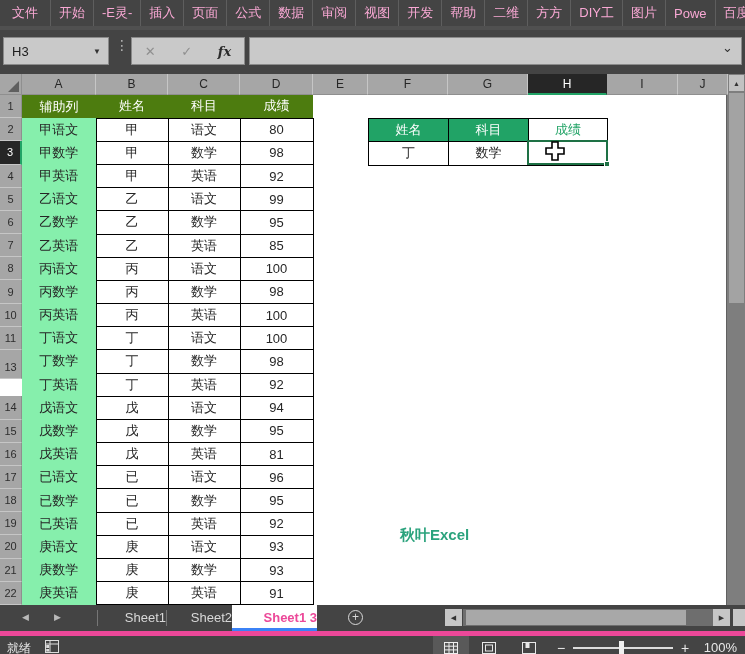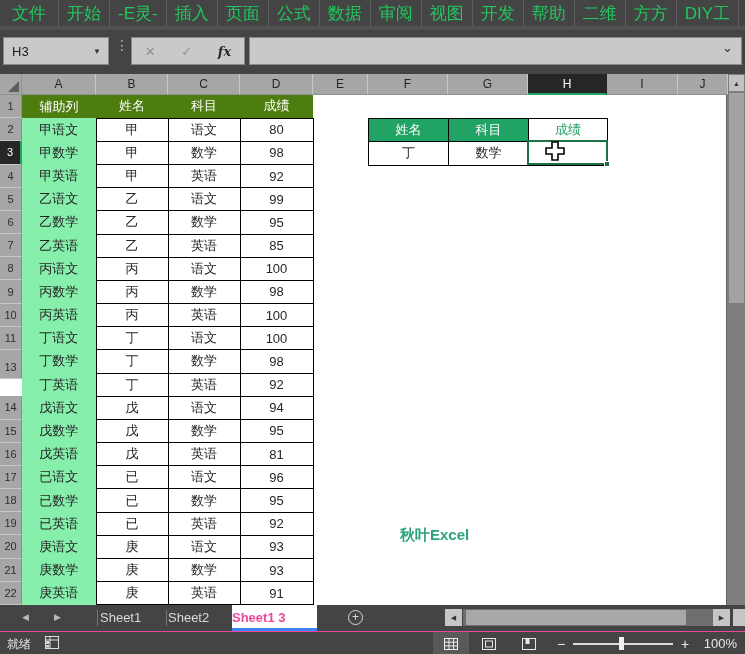--- a/index.html
+++ b/index.html
@@ -1,20 +1,20 @@
 <!DOCTYPE html>
 <html><head>
 <meta charset="utf-8">
 <style>
   * { margin:0; padding:0; box-sizing:border-box; }
   body { font-family:"Liberation Sans","DejaVu Sans",sans-serif; background:#222; }
   .app { position:relative; width:745px; height:654px; background:#fff; overflow:hidden; }
 
   
-  .ribbon { height:26px; background:#444; display:flex; align-items:stretch; color:#22c55e; font-size:17px; overflow:hidden; }
+  .ribbon { height:26px; background:#444; display:flex; align-items:stretch; color:#f9a8d4; font-size:13px; overflow:hidden; }
   .ribbon-tab { display:flex; align-items:center; padding:0 8px; border-right:1px solid #5e5e5e; white-space:nowrap; cursor:default; }
   .ribbon-tab:first-child { padding:0 12px; }
   .ribbon-spacer { flex:1; }
   .ribbon-strip { height:4px; background:#505050; }
 
   
   .formula-row { position:relative; height:44px; background:#444;padding-left:38px; }
   .name-box { position:absolute; left:3px; top:7px; width:106px; height:28px; background:#c9c9c9; border:1px solid #8a8a8a; display:flex; align-items:center; font-size:13px; color:#1c1c1c; }
   .name-box-text { flex:1; padding-left:8px; }
   .name-box-arrow { padding-right:7px; font-size:8px; color:#333; }
@@ -49,31 +49,31 @@
   .watermark { position:absolute; left:371px; top:452px; font-size:15px; font-weight:bold; color:#2ba37d;margin-left:29px; }
 
   .vscroll { position:absolute; left:726px; top:0; width:19px; height:531px; background:#7e7e7e; border-left:1px solid #606060; }
   .vs-btn { position:absolute; left:2px; top:1px; width:15px; height:16px; background:#c2c2c2; display:flex; align-items:center; justify-content:center; font-size:7px; color:#333; }
   .vs-thumb { position:absolute; left:2px; top:19px; width:15px; height:210px; background:#a3a3a3; }
 
   
   .tabbar { position:relative; height:26px; background:#444; color:#d9d9d9; font-size:13px; }
   .nav-arrow { position:absolute; top:7px; font-size:9px; color:#b9b9b9; }
   .tb-sep { position:absolute; top:5px; width:1px; height:16px; background:#767676; }
-  .stab { position:absolute; top:0; height:26px; line-height:25px; text-align:left; cursor:default; }
+  .stab { position:absolute; top:0; height:26px; line-height:25px; text-align:right; cursor:default; }
   .stab.active { background:#fff; color:#ec4899; font-weight:bold; border-bottom:3px solid #3b82f6; }
   .add-btn { position:absolute; left:348px; top:5px; width:15px; height:15px; border:1px solid #d9d9d9; border-radius:50%; color:#d9d9d9; font-size:12px; line-height:13px; text-align:center; }
   .tb-dots { position:absolute; left:444px; top:5px; color:#c9c9c9; font-size:13px; line-height:8px; }
   .hs-btn { position:absolute; top:4px; width:17px; height:17px; background:#c6c6c6; display:flex; align-items:center; justify-content:center; font-size:7px; color:#333; }
   .hs-track { position:absolute; left:463px; top:4px; width:250px; height:17px; background:#6e6e6e; }
   .hs-thumb { position:absolute; left:466px; top:5px; width:220px; height:15px; background:#a8a8a8; }
   .tb-corner { position:absolute; left:733px; top:4px; width:12px; height:17px; background:#c6c6c6; }
 
   
-  .statusbar { position:relative; height:23px; background:#444; border-top:1px solid #ec4899; color:#e8e8e8; font-size:12px; }
+  .statusbar { position:relative; height:23px; background:#444; border-top:5px solid #ec4899; color:#e8e8e8; font-size:12px; }
   .ready { position:absolute; left:7px; top:4px; }
   .macro-icon { position:absolute; left:45px; top:4px; }
   .views { position:absolute; right:4px; top:0; height:23px; display:flex; align-items:center; }
   .view-btn { height:23px; display:flex; align-items:center; justify-content:center; }
   .view-btn.active { background:#595959; }
   .zoom-minus, .zoom-plus { width:24px; text-align:center; font-size:14px; color:#e8e8e8; }
   .zoom-slider { position:relative; width:100px; height:23px; }
   .zs-track { position:absolute; left:0; top:11px; width:100px; height:2px; background:#dcdcdc; }
   .zs-thumb { position:absolute; left:46px; top:5px; width:5px; height:13px; background:#f0f0f0; }
   .zoom-label { width:44px; text-align:right; padding-right:4px; font-size:13px; }

